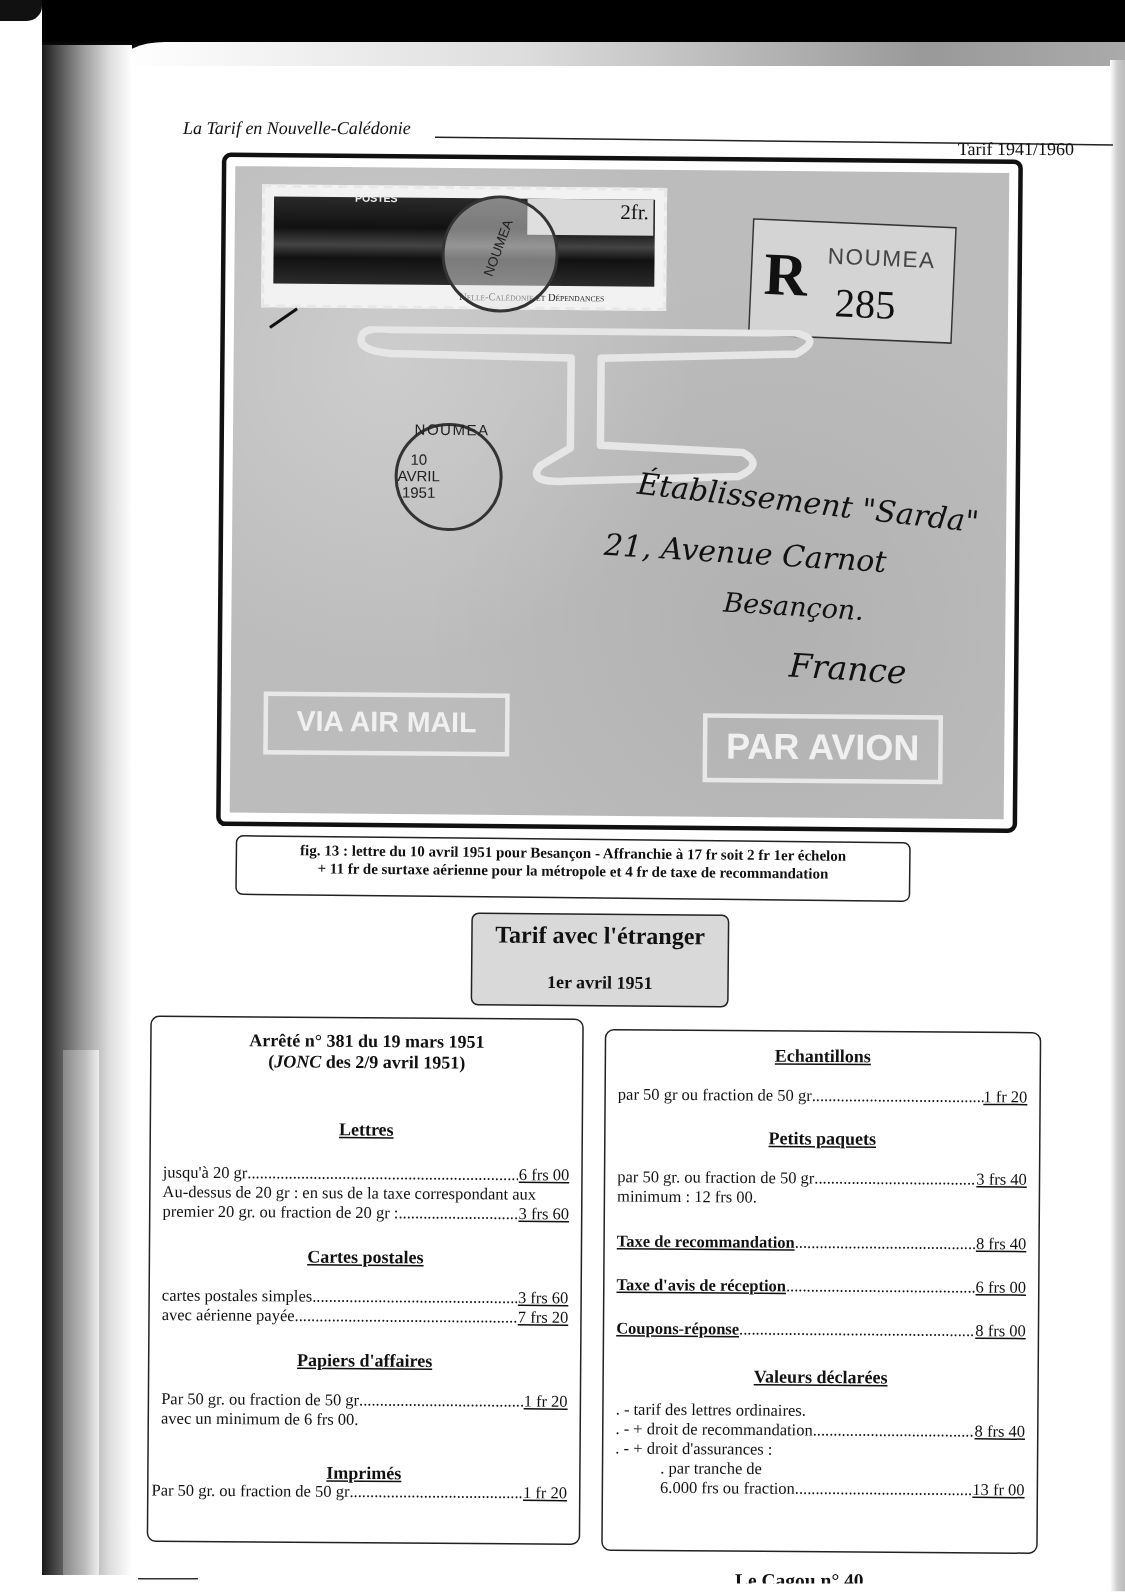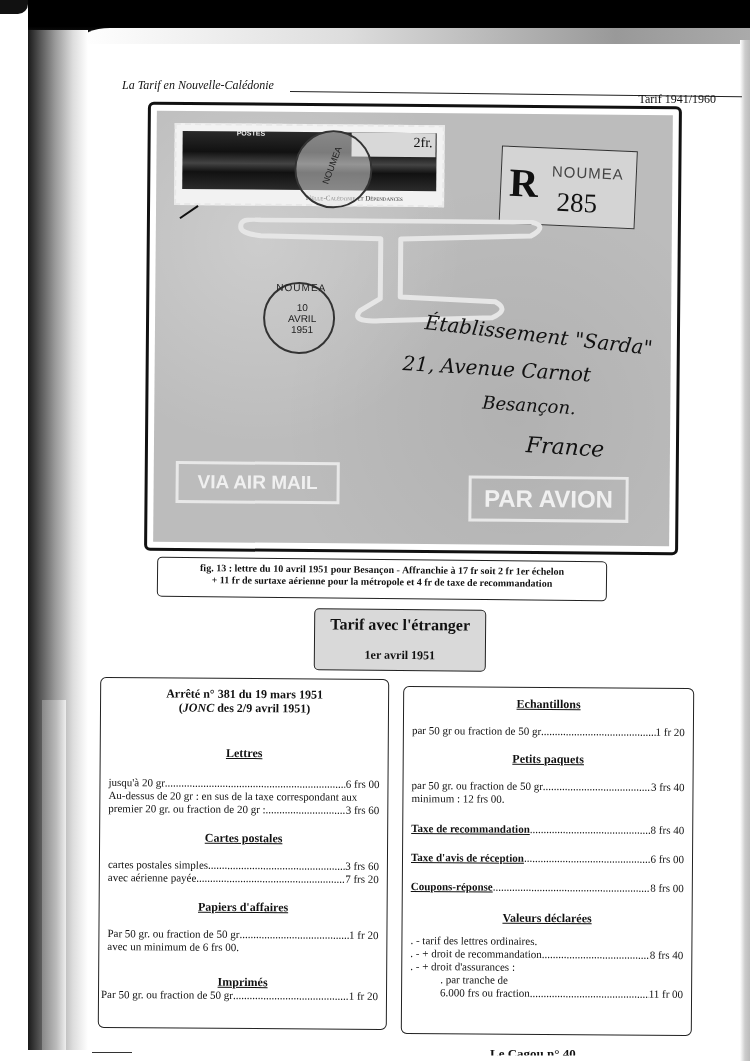--- a/index.html
+++ b/index.html
@@ -49,21 +49,21 @@
   .pen-mark { position: absolute; left: 22px; top: 100px; width: 22px; height: 2px; background: #111; transform: rotate(-35deg); }
 
   .reg-label { position: absolute; left: 344px; top: 34px; width: 136px; height: 78px;
     border: 1.5px solid #333; background: #d4d4d4; transform: rotate(2deg); }
   .reg-r { position: absolute; left: 8px; top: 12px; font-size: 40px; font-weight: bold; font-family: "Liberation Serif", serif; }
   .reg-town { position: absolute; left: 50px; top: 14px; font-size: 15px; color: #444; font-family: "Liberation Sans", sans-serif; letter-spacing: 1px; }
   .reg-num { position: absolute; left: 56px; top: 38px; font-size: 27px; font-family: "Liberation Serif", serif; }
 
   .plane { position: absolute; left: 75px; top: 106px; width: 320px; height: 120px; }
   .postmark { position: absolute; left: 108px; top: 170px; width: 72px; height: 72px; border: 2px solid #333; border-radius: 50%; }
-  .pm-inner { position: absolute; left: 23px; top: 18px; font-size: 10px; font-family: "Liberation Sans", sans-serif; text-align: center; line-height: 11px; color: #222; }
+  .pm-inner { position: absolute; left: 0; top: 18px; font-size: 10px; font-family: "Liberation Sans", sans-serif; text-align: center; line-height: 11px; color: #222; }
   .pm-town { position: absolute; left: 0; top: -2px; width: 72px; text-align: center; font-size: 10px; font-family: "Liberation Sans", sans-serif; color: #222; letter-spacing: 1px; }
 
   .addr { position: absolute; font-family: "DejaVu Serif", serif; font-style: italic; font-size: 20px; color: #111; white-space: nowrap; }
   .addr1 { left: 270px; top: 197px; transform: rotate(6deg); transform-origin: left; }
   .addr2 { left: 248px; top: 238px; transform: rotate(3deg); transform-origin: left; }
   .addr3 { left: 328px; top: 278px; transform: rotate(3deg); transform-origin: left; font-size: 18px; }
   .addr4 { left: 372px; top: 318px; transform: rotate(3deg); transform-origin: left; font-size: 22px; }
 
   .airmail-box { position: absolute; border: 3px solid #e8e8e8; color: #f0f0f0; font-family: "Liberation Sans", sans-serif; font-weight: bold; text-align: center; }
   .via-air { left: 22px; top: 350px; width: 164px; height: 42px; font-size: 19px; line-height: 36px; }
@@ -82,21 +82,21 @@
   
   .panel { position: absolute; border: 1.5px solid #222; border-radius: 6px; font-size: 11px; line-height: 13px; padding: 0 8px; }
   .left-panel { left: 99px; top: 678px; width: 289px; height: 351px; transform: rotate(0.4deg); }
   .right-panel { left: 402px; top: 687px; width: 291px; height: 348px; transform: rotate(0.4deg); }
   .p-head { text-align: center; font-weight: bold; font-size: 12px; line-height: 14px; }
   .section-title { text-align: center; font-weight: bold; text-decoration: underline; font-size: 12px; }
   .row { display: flex; white-space: nowrap; }
   .row .lbl { flex: 0 0 auto; }
   .row .dots { flex: 1 1 auto; overflow: hidden; }
   .row .dots::before { content: "......................................................................................................................................"; letter-spacing: 0; }
-  .row .val { flex: 0 0 auto; }
+  .row .val { flex: 0 0 auto; text-decoration: underline; }
   .lbl-u { font-weight: bold; text-decoration: underline; }
   .plain { white-space: nowrap; }
   .indent { padding-left: 30px; }
 
   .footer { position: absolute; left: 0; top: 1040px; width: 660px; height: 21px; }
   .footer-line { position: absolute; left: 92px; top: 12px; width: 40px; height: 1px; background: #333; }
   .footer-text { position: absolute; left: 490px; top: 6px; font-size: 13px; font-weight: bold; white-space: nowrap; color: #111; clip-path: inset(0 0 40% 0); }
 </style>
 </head>
 <body>
@@ -253,20 +253,20 @@
   <div class="row">
     <span class="lbl">. - + droit de recommandation</span>
       <span class="dots"></span>
       <span class="val">8 frs 40</span>
   </div>
   <div class="plain">. - + droit d'assurances :</div>
   <div class="plain indent">. par tranche de</div>
   <div class="row indent">
     <span class="lbl">6.000 frs ou fraction</span>
       <span class="dots"></span>
-      <span class="val">11 fr 00</span>
+      <span class="val">13 fr 00</span>
   </div>
 </div>
 
 <div class="footer">
   <div class="footer-line"></div>
   <span class="footer-text">Le Cagou n° 40</span>
 </div>
 
 </body></html>

